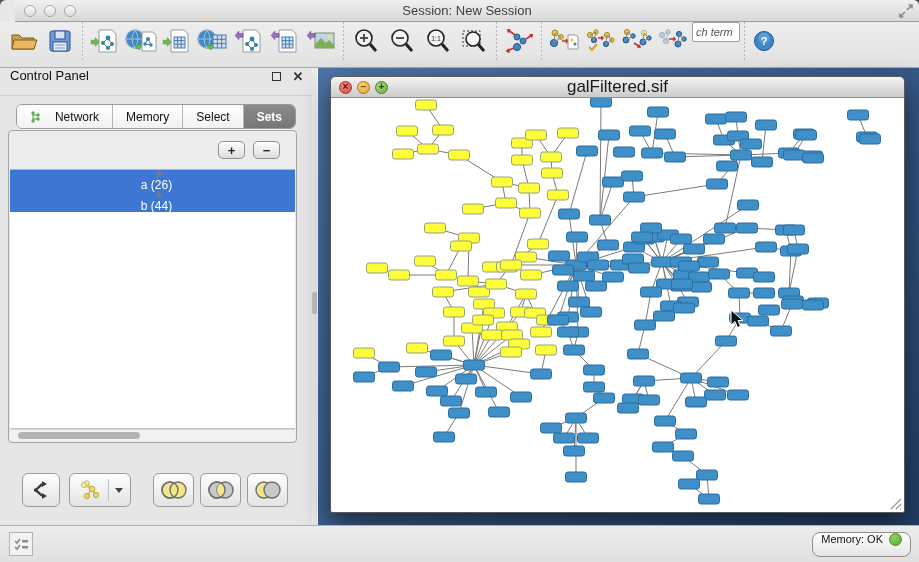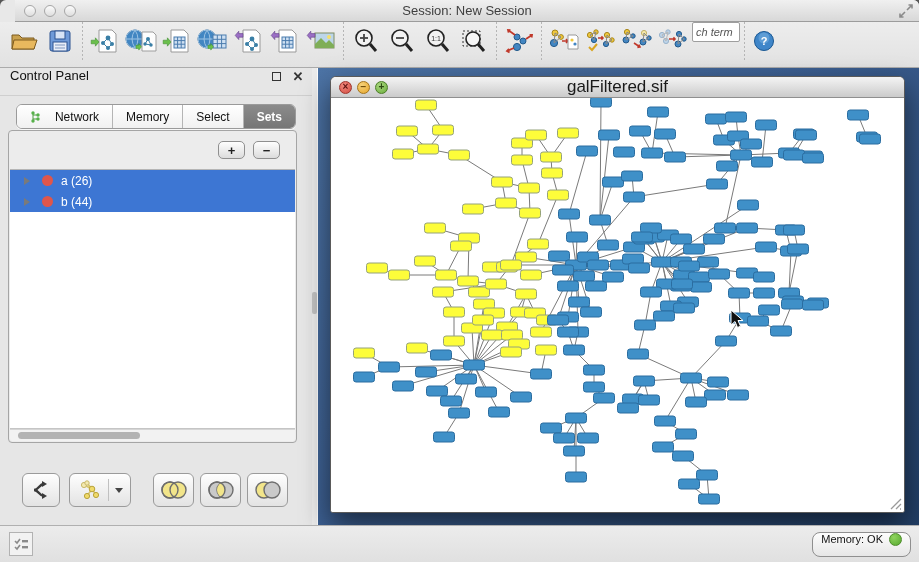--- a/index.html
+++ b/index.html
@@ -42,21 +42,21 @@
     border-right:1px solid #b5b5b5;background:linear-gradient(#fff,#f1f1f1);}
   .seg-item:last-child{border-right:none;}
   .seg-item.active{background:linear-gradient(#8b8b8b,#767676);color:#fff;font-weight:bold;}
   .cp-box{position:absolute;left:8px;right:15px;top:62px;bottom:82px;border:1px solid #a5a5a5;
     border-radius:4px;background:#ececec;}
   .pm-row{position:absolute;top:10px;right:16px;display:flex;gap:8px;}
   .pm-btn{width:27px;height:18px;border:1px solid #8f8f8f;border-radius:5px;background:linear-gradient(#fefefe,#dcdcdc);
     font-size:13px;font-weight:bold;color:#222;display:flex;align-items:center;justify-content:center;line-height:1;}
   .set-list{position:absolute;left:1px;right:1px;top:38px;bottom:13px;background:#fff;
     border-top:1px solid #b5b5b5;border-bottom:1px solid #c5c5c5;overflow:hidden;}
-  .set-row{height:21px;display:flex;align-items:center;}
+  .set-row{height:21px;display:flex;align-items:center;flex-direction:column;}
   .set-row.selected{background:#3d76d3;color:#fff;}
   .tri{width:0;height:0;border-left:6px solid #7a7a7a;border-top:4px solid transparent;
     border-bottom:4px solid transparent;margin-left:14px;}
   .reddot{width:11px;height:11px;border-radius:50%;background:#e0564a;margin-left:12px;}
   .set-label{font-size:12px;margin-left:8px;}
   .hscroll{position:absolute;left:1px;right:1px;bottom:1px;height:12px;background:#f2f2f2;border-top:1px solid #d5d5d5;
     border-radius:0 0 3px 3px;}
   .hthumb{position:absolute;left:8px;top:2px;width:122px;height:7px;border-radius:4px;background:#b3b3b3;}
   .btnrow{position:absolute;left:22px;bottom:18px;display:flex;align-items:center;}
   .cbtn{height:34px;border:1px solid #9b9b9b;border-radius:6px;background:linear-gradient(#fefefe,#e3e3e3);

